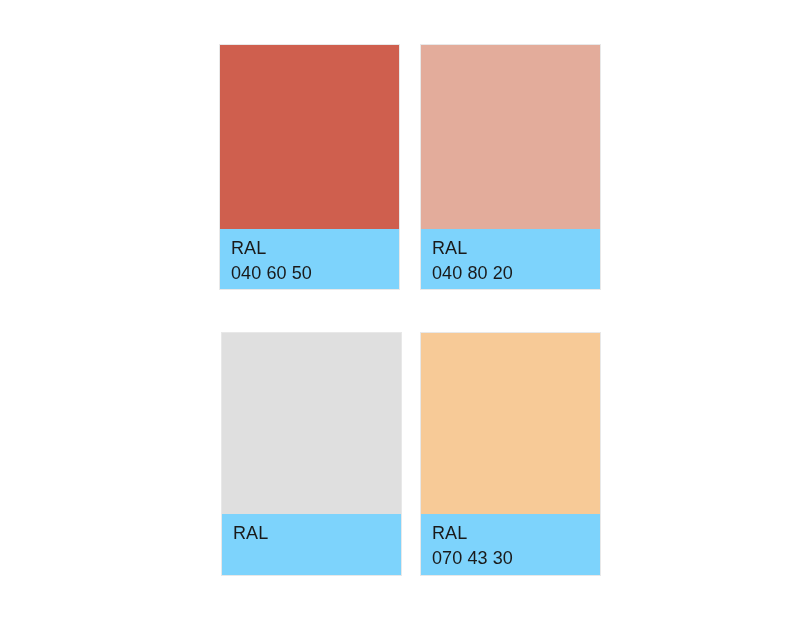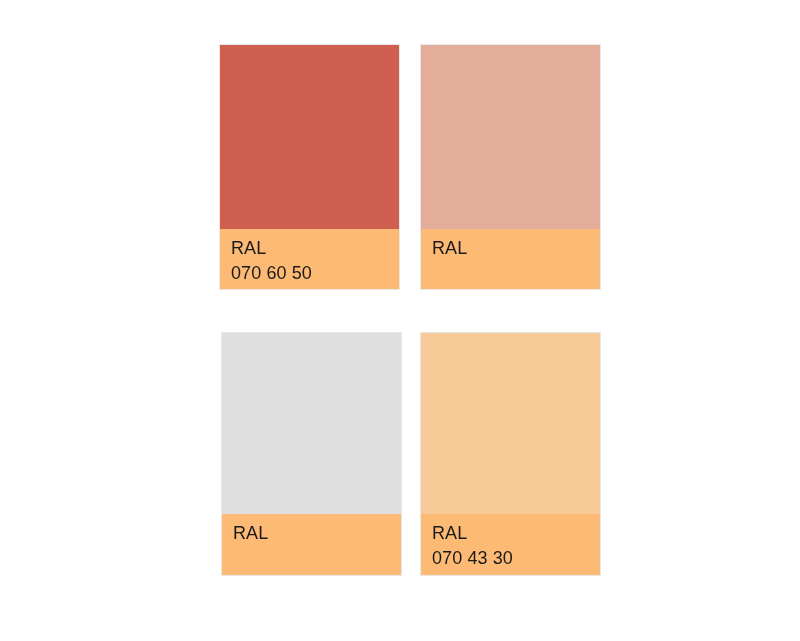--- a/index.html
+++ b/index.html
@@ -32,21 +32,21 @@
     flex-direction: column;
   }
 
   .swatch-color {
     width: 100%;
     flex: 0 0 auto;
   }
 
   .swatch-label {
     flex: 1 1 auto;
-    background: #fdba74;
+    background: #7dd3fc;
     padding: 7px 0 0 11px;
     box-sizing: border-box;
   }
 
   .swatch-label-line {
     display: block;
     font-family: "Liberation Sans", sans-serif;
     font-size: 18px;
     line-height: 25px;
     color: #1a1a1a;
@@ -67,28 +67,29 @@
 </style>
 </head>
 <body style="background-color: rgb(255, 255, 255);">
 
 <div id="swatch-board">
 
   <div class="swatch-card card-r0c0">
     <div class="swatch-color" style="background-color: rgb(207, 95, 78);"></div>
     <div class="swatch-label">
       <span class="swatch-label-line">RAL</span>
-      <span class="swatch-label-line">070 60 50</span>
+      <span class="swatch-label-line">040 60 50</span>
     </div>
   </div>
 
   <div class="swatch-card card-r0c1">
     <div class="swatch-color" style="background-color: rgb(227, 172, 155);"></div>
     <div class="swatch-label">
       <span class="swatch-label-line">RAL</span>
+      <span class="swatch-label-line">040 80 20</span>
     </div>
   </div>
 
   <div class="swatch-card card-r1c0">
     <div class="swatch-color" style="background-color: rgb(223, 223, 223);"></div>
     <div class="swatch-label">
       <span class="swatch-label-line">RAL</span>
     </div>
   </div>
 

